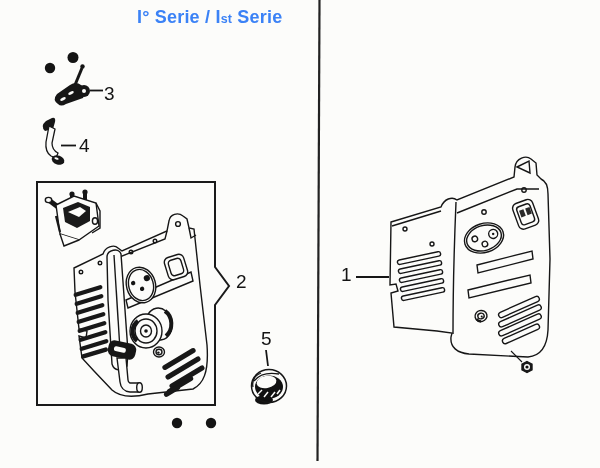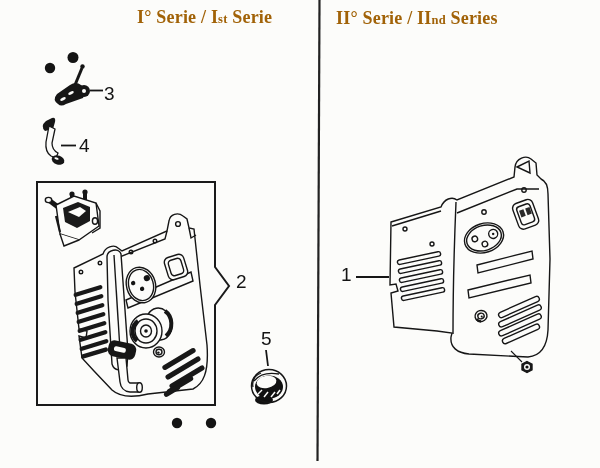--- a/index.html
+++ b/index.html
@@ -8,21 +8,21 @@
     width:600px;height:468px;
     background:#fcfcfa;
     overflow:hidden;
     font-family:"Liberation Sans",sans-serif;
     color:#161616;
   }
   svg.art{position:absolute;left:0;top:0;}
   .title{
     position:absolute;
     font-size:18px;font-weight:bold;
-    letter-spacing:.2px;white-space:nowrap;color:#a16207;font-family:Liberation Serif, serif;
+    letter-spacing:.2px;white-space:nowrap;color:#3b82f6;
   }
   .title .small{font-size:12.5px;font-weight:bold;}
   .part-label{
     position:absolute;
     font-size:19px;font-weight:400;color:#141414;line-height:1;
   }
 </style>
 </head>
 <body>
 
@@ -227,23 +227,20 @@
         <path d="M527,361.5 L532,364.2 L532,369.8 L527,372.5 L522,369.8 L522,364.2 Z" fill="#1a1a1a"></path>
         <circle cx="527" cy="367" r="3" fill="#fcfcfa" stroke="none"></circle>
         <circle cx="527" cy="367" r="1.6" fill="#111" stroke="none"></circle>
       </g>
     </g>
   </svg>
 
   <div class="title" style="left:137px;top:7px;">
     <span>I° Serie / I</span><span class="small">st</span><span> Serie</span>
   </div>
-  <div class="title" style="left:336px;top:8px;">
-    <span>II° Serie / II</span><span class="small">nd</span><span> Series</span>
-  </div>
 
   <div class="part-label" style="left:341px;top:265px;">1</div>
   <div class="part-label" style="left:236px;top:272px;">2</div>
   <div class="part-label" style="left:104px;top:84px;">3</div>
   <div class="part-label" style="left:79px;top:136px;">4</div>
   <div class="part-label" style="left:261px;top:329px;">5</div>
 
 </div>
 
 </body></html>

